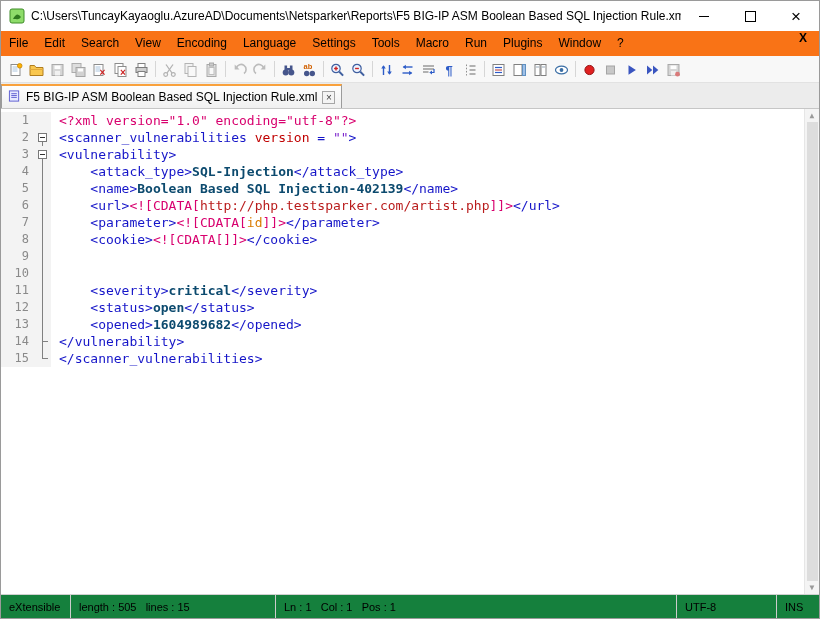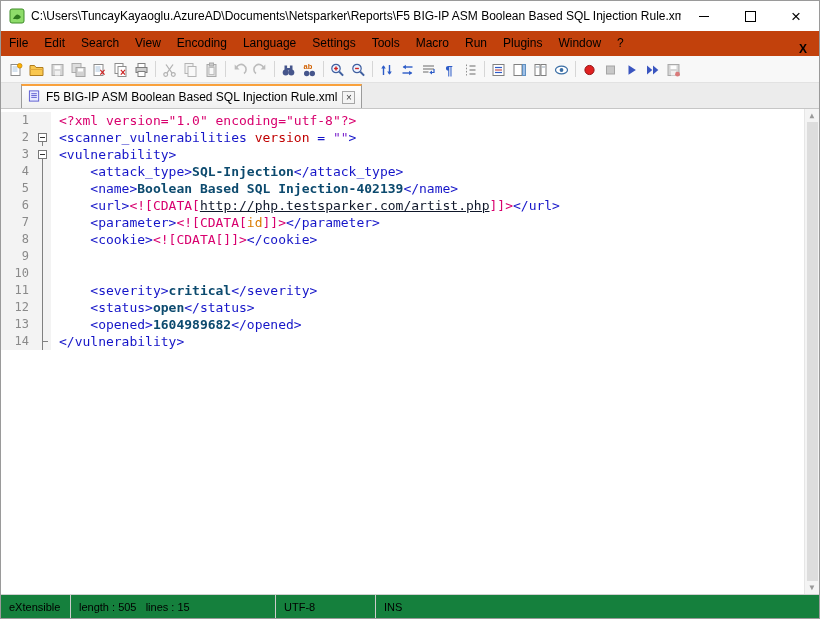--- a/index.html
+++ b/index.html
@@ -11,33 +11,33 @@
   
   .titlebar{flex:0 0 30px;display:flex;align-items:center;background:#ffffff;}
   .app-icon{margin:0 6px 0 8px;display:flex;}
   .title-text{font-size:12px;white-space:nowrap;overflow:hidden;flex:1;}
   .win-controls{display:flex;height:100%;}
   .win-btn{width:46px;height:100%;display:flex;align-items:center;justify-content:center;cursor:default;}
   .glyph-min{width:10px;height:1px;background:#000;display:block;}
   .glyph-max{width:9px;height:9px;border:1px solid #000;display:block;}
   .glyph-close{font-size:17px;line-height:17px;color:#000;}
   
-  .menubar{flex:0 0 25px;display:flex;align-items:flex-end;background:#c2410c;font-size:12px;}
+  .menubar{flex:0 0 25px;display:flex;align-items:flex-start;background:#f97316;font-size:12px;}
   .menu-item{padding:0 8px;line-height:25px;cursor:default;}
   .menu-x{margin-left:auto;padding:0 12px;font-weight:bold;font-size:12px;cursor:default;}
   
   .toolbar{flex:0 0 26px;display:flex;align-items:center;background:#f8f8f8;padding-left:4px;border-bottom:1px solid #e2e2e2;}
   .tb-btn{width:21px;height:22px;border:none;background:transparent;padding:1px 0 0 0;display:flex;align-items:center;justify-content:center;}
   .tb-btn.disabled{opacity:.75;}
   .tb-sep{width:1px;height:16px;background:#d6d6d6;margin:0 3px;}
   
   .tabbar{flex:0 0 25px;background:#ececec;display:flex;align-items:flex-end;border-bottom:1px solid #c6c6c6;}
   .tab{height:24px;box-sizing:border-box;display:flex;align-items:center;gap:5px;
     background:linear-gradient(#fefefe,#f0f0f0);border:1px solid #9b9b9b;border-bottom:none;
-    border-top:2px solid #f9a13c;padding:0 6px;margin-left:20px;font-size:12px;}
+    border-top:2px solid #f9a13c;padding:0 6px;margin-left:0;font-size:12px;}
   .tab-label{white-space:nowrap;}
   .tab-close{font-size:10px;color:#444;border:1px solid #a6a6a6;width:13px;height:13px;line-height:12px;
     text-align:center;background:#f4f4f4;box-sizing:border-box;}
   
   .editor{flex:1;display:flex;background:#ffffff;overflow:hidden;font-family:"DejaVu Sans Mono","Liberation Mono",monospace;}
   #code{flex:1;padding-top:3px;overflow:hidden;}
   .code-line{display:flex;height:17px;line-height:17px;font-size:13px;}
   .ln{flex:0 0 34px;width:34px;text-align:right;padding-right:6px;color:#8a8a8a;background:#f3f3f3;font-size:12px;box-sizing:border-box;}
   .fold{flex:0 0 16px;width:16px;background:#f3f3f3;position:relative;}
   .fv{position:absolute;left:7px;width:1px;background:#808080;}
@@ -48,21 +48,21 @@
   .fbox{position:absolute;left:3px;top:4px;width:9px;height:9px;border:1px solid #787878;background:#fff;box-sizing:border-box;}
   .fminus{position:absolute;left:1px;top:3px;width:5px;height:1px;background:#303030;}
   .lt{white-space:pre;padding-left:8px;}
   .tok-pi{color:#d8006e;}
   .tok-tag{color:#1515c8;}
   .tok-txt{color:#0c4a6e;font-weight:bold;}
   .tok-attr{color:#c00000;}
   .tok-val{color:#7d26cd;}
   .tok-cd{color:#d8006e;}
   .tok-cdv{color:#d97b00;}
-  .tok-url{color:#0f172a;text-decoration:underline;}
+  .tok-url{color:#b91c1c;}
   
   .vscroll{flex:0 0 15px;width:15px;background:#f4f4f4;border-left:1px solid #e6e6e6;display:flex;flex-direction:column;align-items:center;color:#9a9a9a;font-size:8px;padding:2px 0;box-sizing:border-box;}
   .vthumb{flex:1;width:11px;background:#dddddd;margin:2px 0;}
   
   .statusbar{flex:0 0 23px;background:#15803d;border-top:1px solid #d0d0d0;display:flex;align-items:stretch;font-size:11px;}
   .sb{white-space:pre;padding:0 8px;display:flex;align-items:center;border-right:1px solid #cccccc;box-sizing:border-box;}
   .sb-type{width:70px;}
   .sb-len{width:205px;}
   .sb-caret{flex:1;}
   .sb-eol{width:122px;}
@@ -447,28 +447,37 @@
           <span class="lt"><span class="tok-tag">    &lt;opened&gt;</span><span class="tok-txt">1604989682</span><span class="tok-tag">&lt;/opened&gt;</span></span>
         </div>
         <div class="code-line">
           <span class="ln">14</span>
           <span class="fold">
             <span class="fv full"></span>
             <span class="fh"></span>
           </span>
           <span class="lt"><span class="tok-tag">&lt;/vulnerability&gt;</span></span>
         </div>
+        <div class="code-line">
+          <span class="ln">15</span>
+          <span class="fold">
+            <span class="fv top"></span>
+            <span class="fh"></span>
+          </span>
+          <span class="lt"><span class="tok-tag">&lt;/scanner_vulnerabilities&gt;</span></span>
+        </div>
       </div>
     <div class="vscroll">
       <span>▲</span>
       <span class="vthumb"></span>
       <span>▼</span>
     </div>
   </div>
 
   <div class="statusbar">
     <div class="sb sb-type">eXtensible</div>
     <div class="sb sb-len">length : 505   lines : 15</div>
+    <div class="sb sb-caret">Ln : 1   Col : 1   Pos : 1</div>
     <div class="sb sb-enc">UTF-8</div>
     <div class="sb sb-ins">INS</div>
   </div>
 
 </div>
 
 </body></html>

